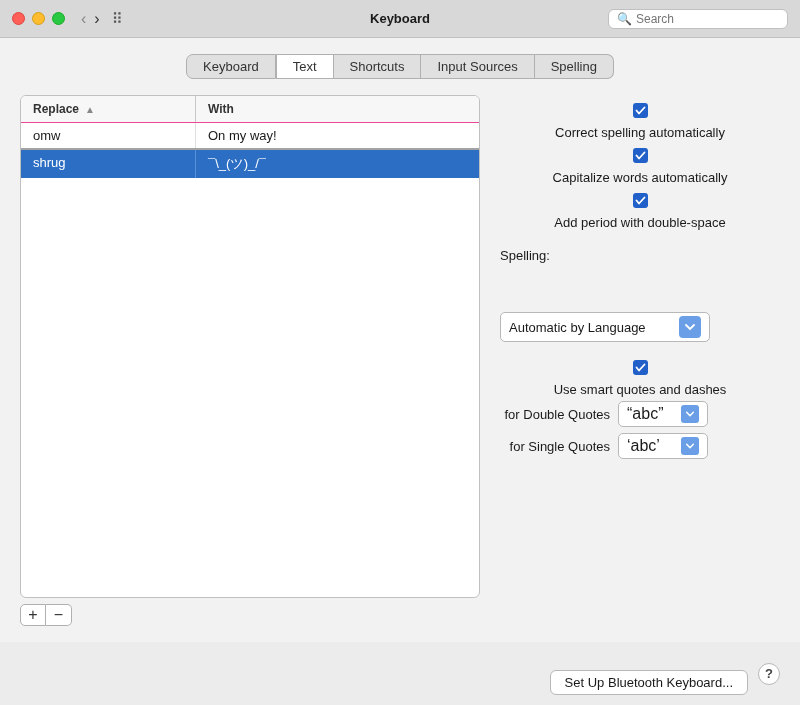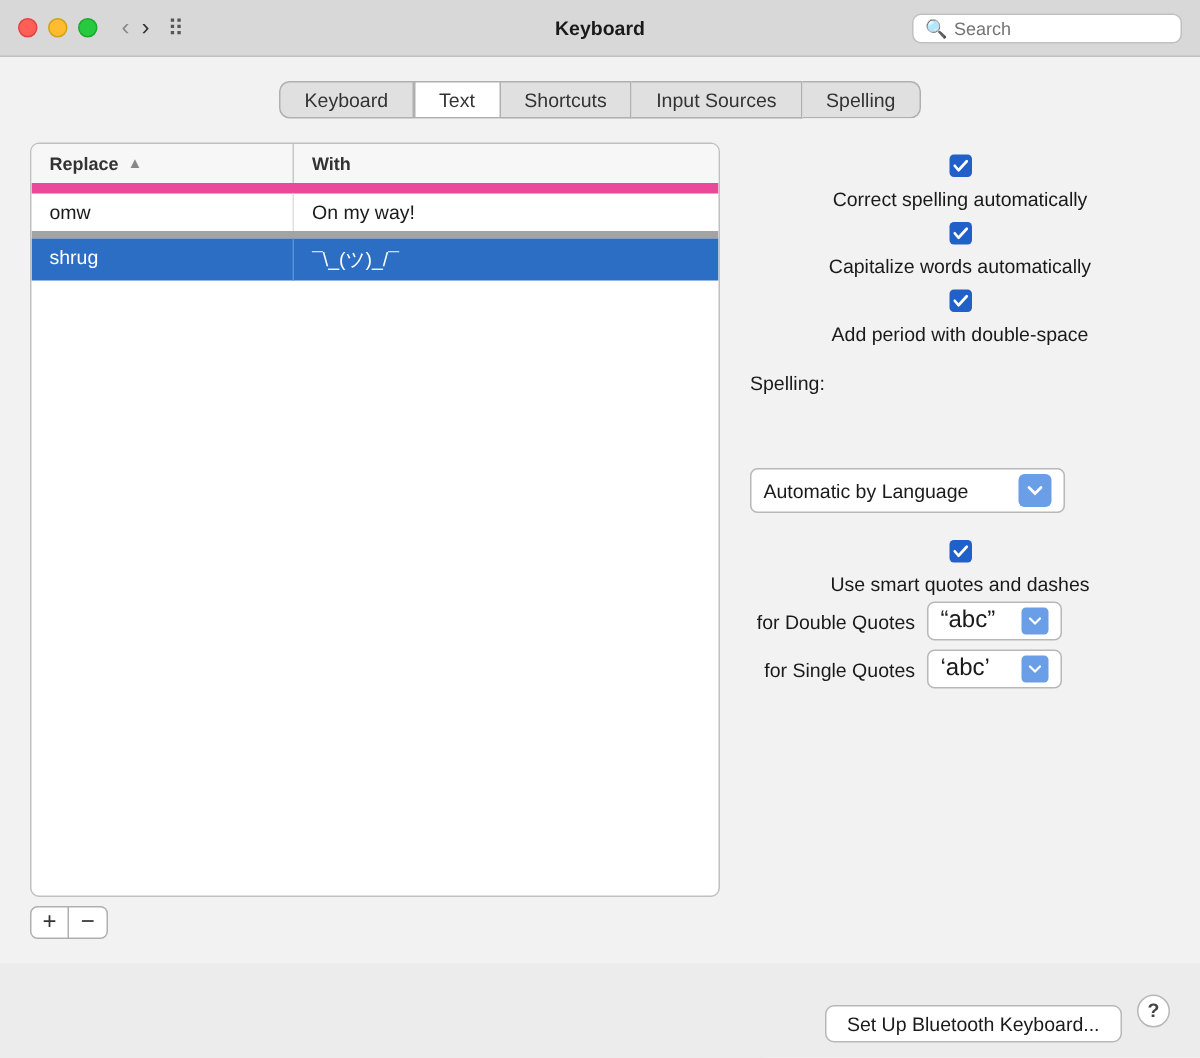--- a/index.html
+++ b/index.html
@@ -141,21 +141,21 @@
       border: 1px solid #c0c0c0;
       border-radius: 6px;
       overflow: hidden;
       background: white;
       flex: 1;
       display: flex;
       flex-direction: column;
     }
     .table-header {
       display: flex;
-      border-bottom: 7px solid #ec4899;
+      border-bottom: 1px solid #ec4899;
       background: #f7f7f7;
     }
     .col-replace {
       width: 175px;
       padding: 6px 12px;
       font-size: 12px;
       font-weight: 600;
       color: #333;
       border-right: 1px solid #c8c8c8;
       display: flex;
@@ -166,21 +166,21 @@
     .col-with {
       flex: 1;
       padding: 6px 12px;
       font-size: 12px;
       font-weight: 600;
       color: #333;
     }
     .table-rows { flex: 1; }
     .table-row {
       display: flex;
-      border-bottom: 5px solid #a3a3a3;
+      border-bottom: 2px solid #a3a3a3;
       cursor: pointer;
     }
     .table-row:last-child { border-bottom: none; }
     .table-row.selected { background: #2d6ec5; }
     .cell-replace {
       width: 175px;
       padding: 5px 12px;
       font-size: 13px;
       color: #1a1a1a;
       border-right: 1px solid #e0e0e0;

